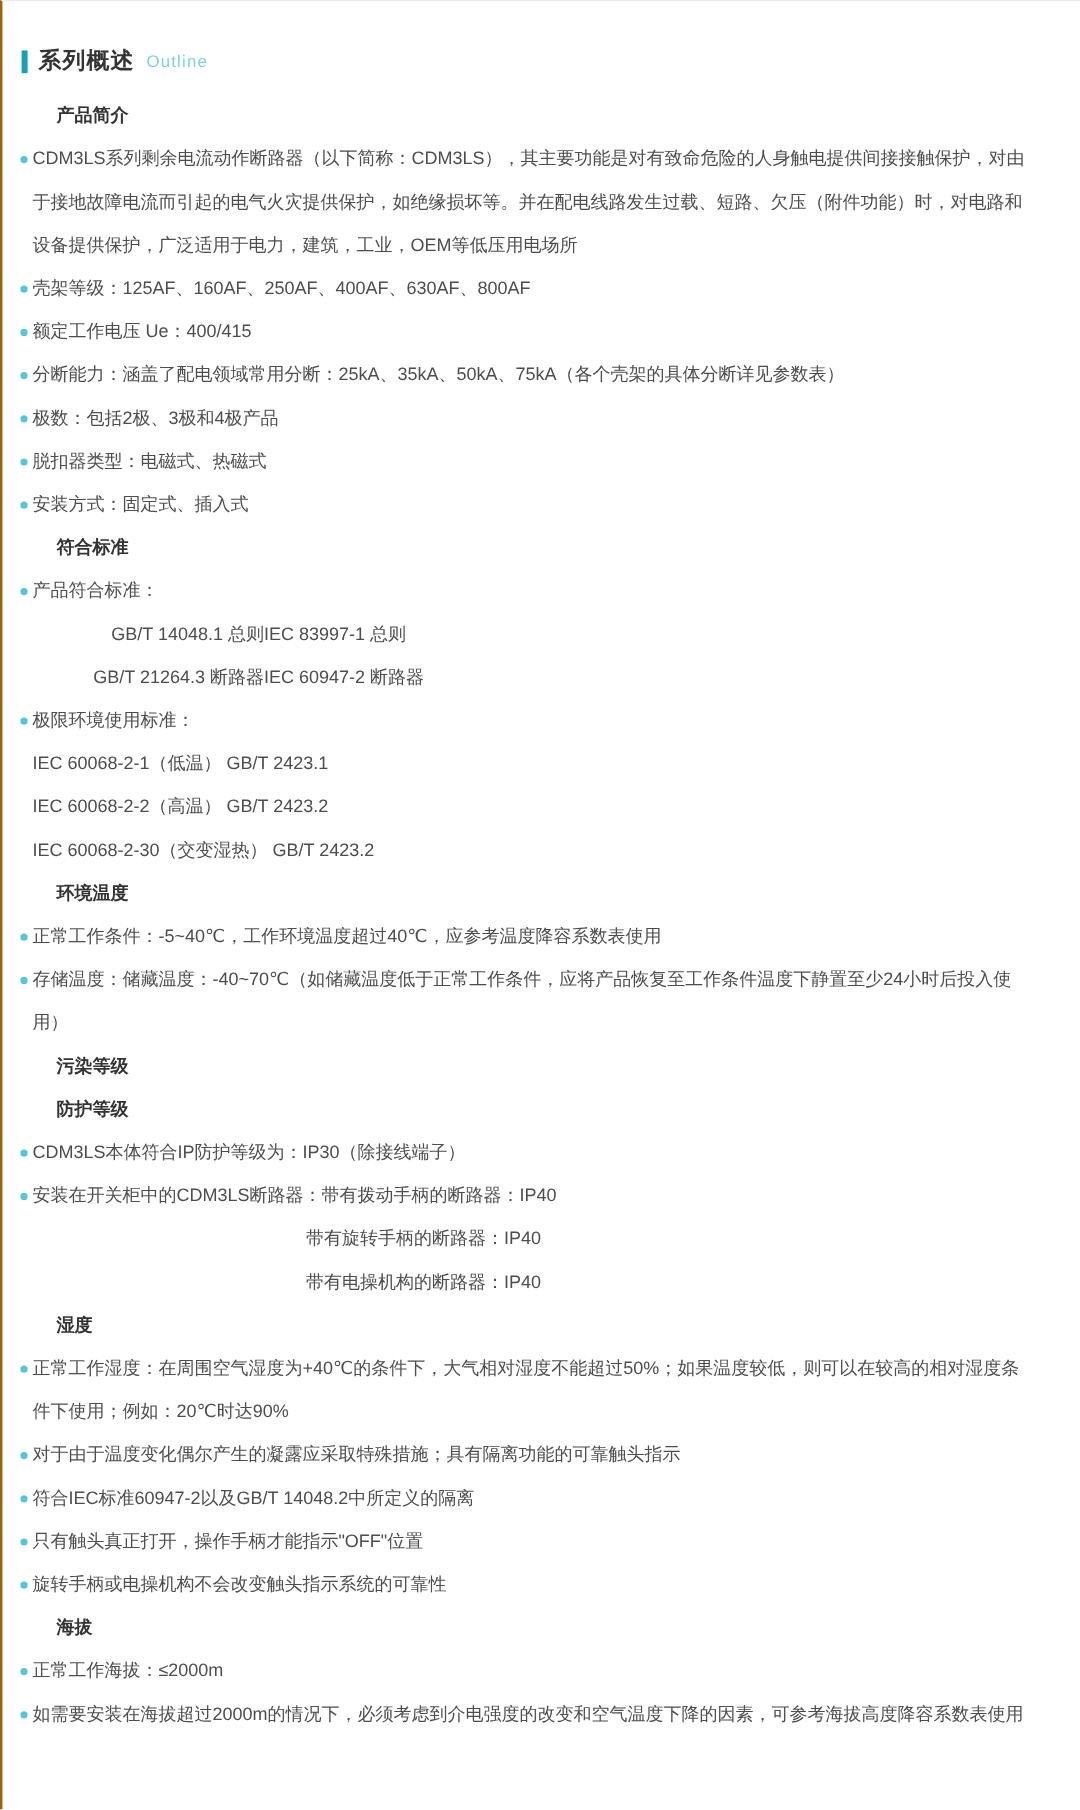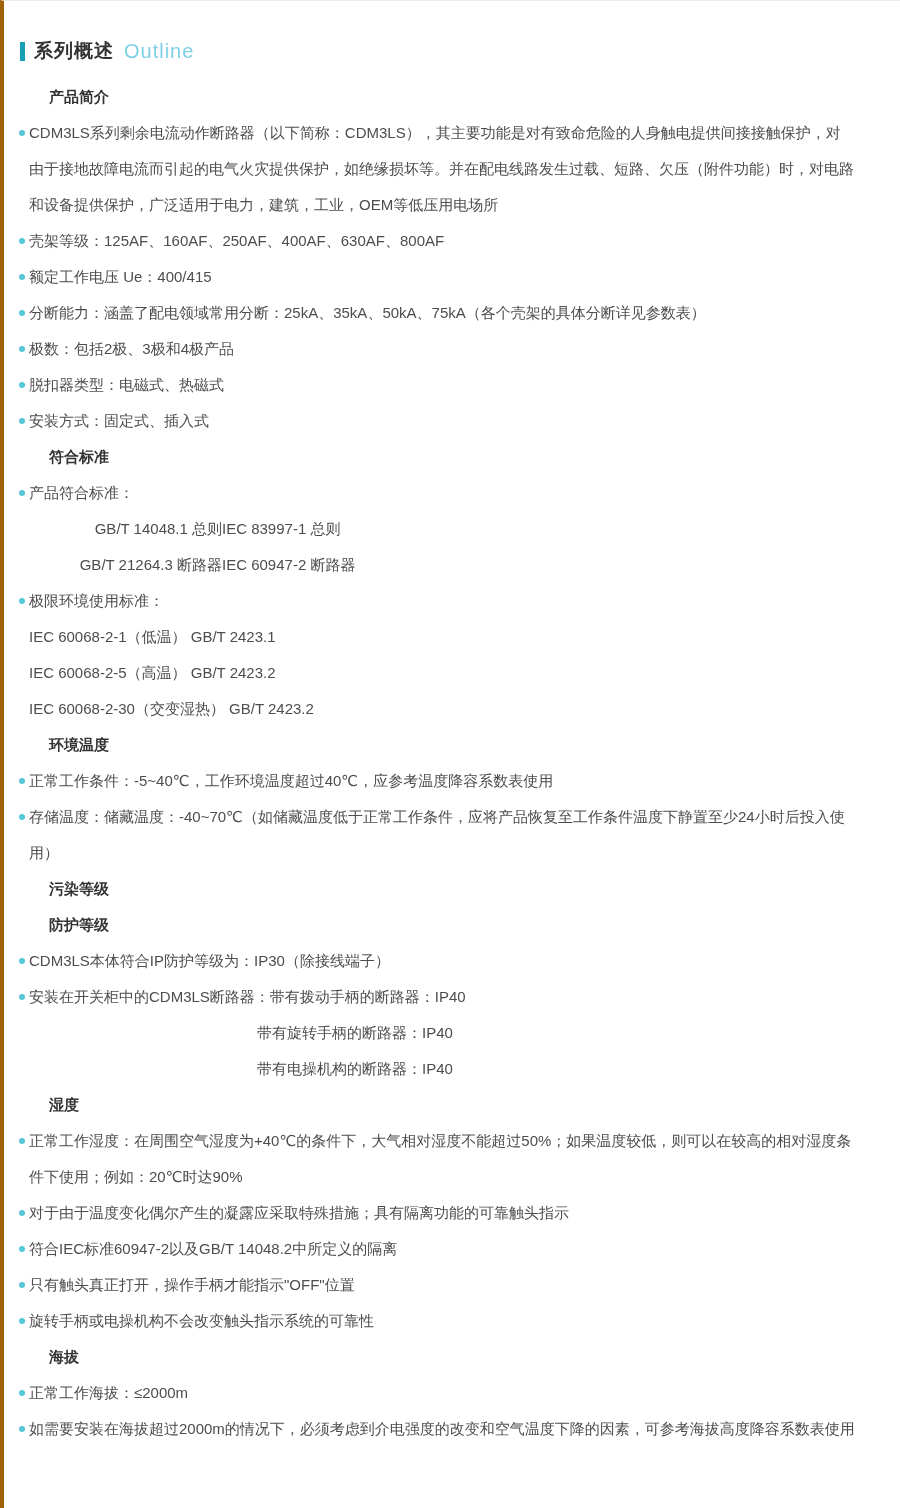--- a/index.html
+++ b/index.html
@@ -14,42 +14,42 @@
   body{
     width:900px;height:1508px;
     font-family:"Liberation Sans","DejaVu Sans",sans-serif;
     color:var(--body);
     overflow:hidden;
   }
   .page{
     width:900px;height:1508px;
     background:#fff;
     border-top:1px solid #ececec;
-    border-left:4px solid #a16207;
+    border-left:2px solid #a16207;
   }
   .header{
     padding:38px 0 0 16px;
     display:flex;
     align-items:center;
     height:62px;
   }
   .accent-bar{
     display:inline-block;
     width:5px;height:19px;
     background:var(--accent);
     margin-right:9px;
   }
   .title-cn{
     font-size:19px;
     font-weight:700;
     color:var(--heading);
     letter-spacing:1px;
   }
   .title-en{
-    font-size:20px;
+    font-size:14px;
     color:var(--title-en);
     margin-left:10px;
     letter-spacing:1px;
   }
   .sections{
     margin-top:16px;
   }
   .row{
     position:relative;
     line-height:36px;
@@ -96,21 +96,21 @@
       <div class="row bullet">分断能力：涵盖了配电领域常用分断：25kA、35kA、50kA、75kA（各个壳架的具体分断详见参数表）</div>
       <div class="row bullet">极数：包括2极、3极和4极产品</div>
       <div class="row bullet">脱扣器类型：电磁式、热磁式</div>
       <div class="row bullet">安装方式：固定式、插入式</div>
       <div class="row heading">符合标准</div>
       <div class="row bullet">产品符合标准：</div>
       <div class="row cols"><span class="col1">GB/T 14048.1 总则</span><span class="col2">IEC 83997-1 总则</span></div>
       <div class="row cols"><span class="col1">GB/T 21264.3 断路器</span><span class="col2">IEC 60947-2 断路器</span></div>
       <div class="row bullet">极限环境使用标准：</div>
       <div class="row plain">IEC 60068-2-1（低温） GB/T 2423.1</div>
-      <div class="row plain">IEC 60068-2-5（高温） GB/T 2423.2</div>
+      <div class="row plain">IEC 60068-2-2（高温） GB/T 2423.2</div>
       <div class="row plain">IEC 60068-2-30（交变湿热） GB/T 2423.2</div>
       <div class="row heading">环境温度</div>
       <div class="row bullet">正常工作条件：-5~40℃，工作环境温度超过40℃，应参考温度降容系数表使用</div>
       <div class="row bullet">存储温度：储藏温度：-40~70℃（如储藏温度低于正常工作条件，应将产品恢复至工作条件温度下静置至少24小时后投入使用）</div>
       <div class="row heading">污染等级</div>
       <div class="row heading">防护等级</div>
       <div class="row bullet">CDM3LS本体符合IP防护等级为：IP30（除接线端子）</div>
       <div class="row bullet">安装在开关柜中的CDM3LS断路器：带有拨动手柄的断路器：IP40</div>
       <div class="row indent">带有旋转手柄的断路器：IP40</div>
       <div class="row indent">带有电操机构的断路器：IP40</div>

